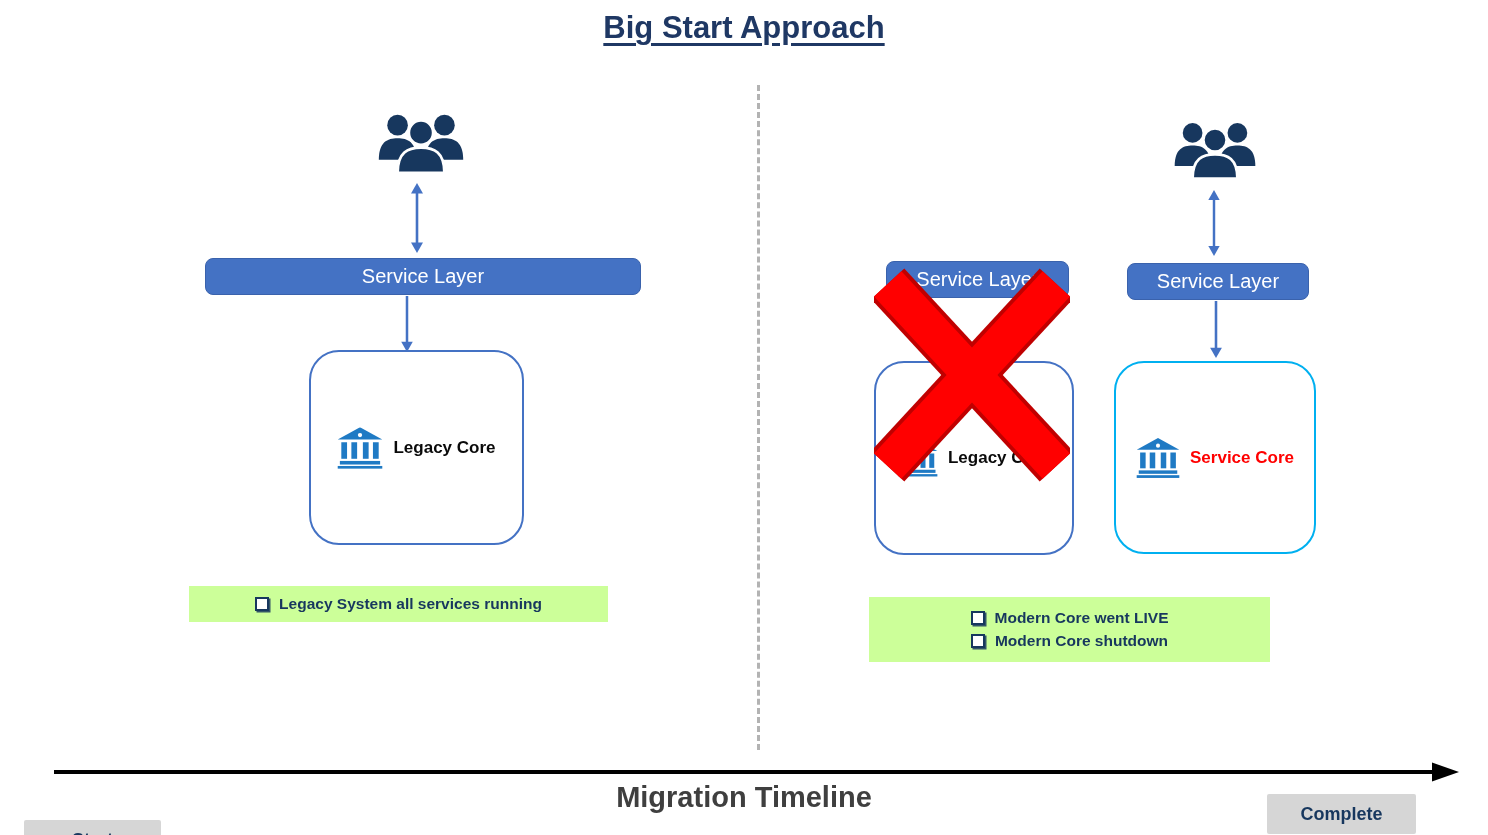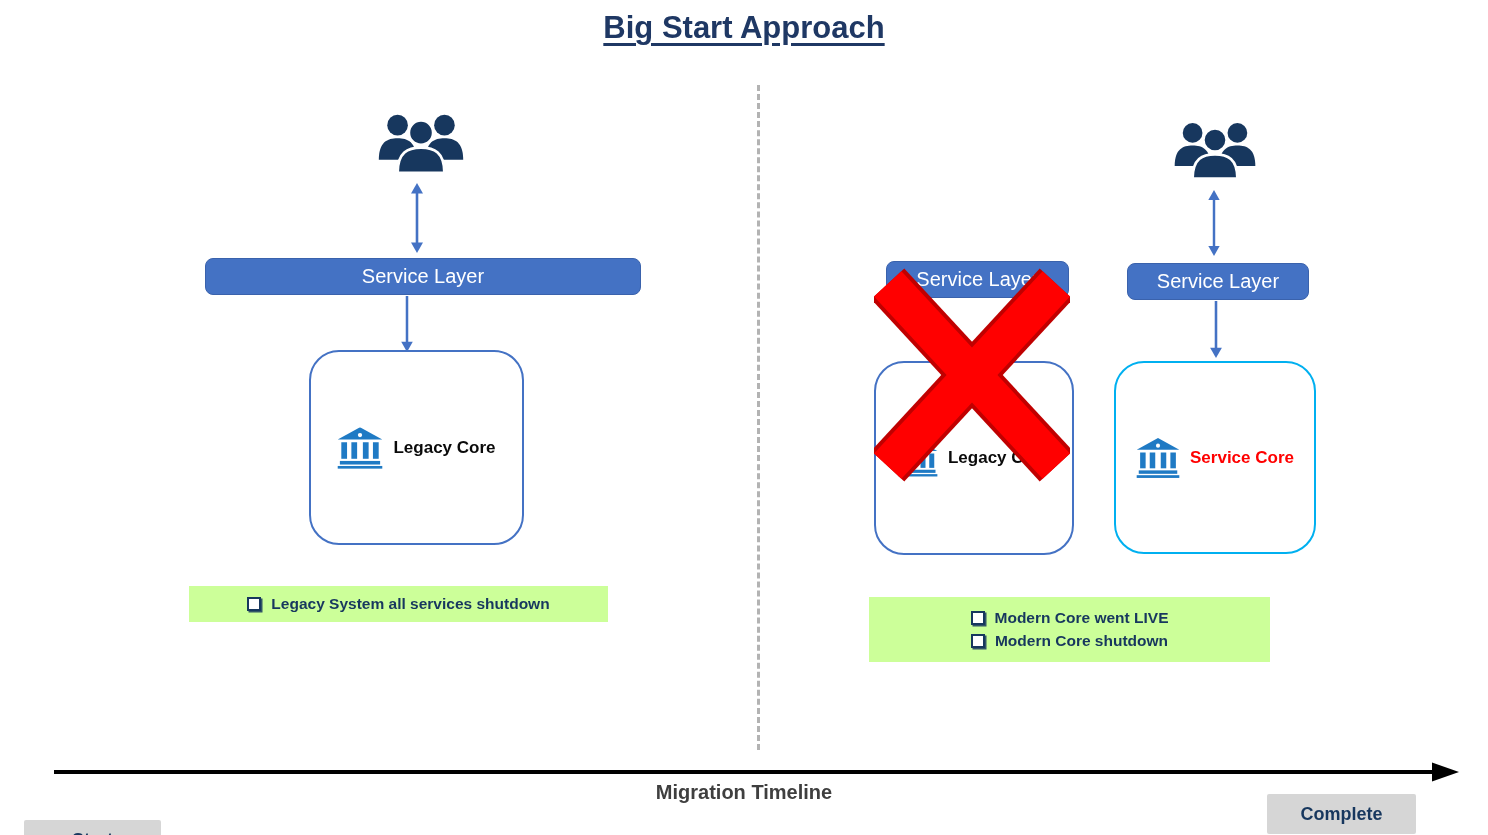--- a/index.html
+++ b/index.html
@@ -81,21 +81,21 @@
     box-shadow: 1.5px 1.5px 0 rgba(23,55,94,0.85);
     flex: 0 0 auto;
   }
 
   .red-x { position: absolute; z-index: 5; }
 
   .timeline-label {
     position: absolute;
     top: 781px; left: 0; width: 100%;
     text-align: center;
-    font-size: 20px;
+    font-size: 29px;
     font-weight: bold;
     color: #3F3F3F;
   }
   .badge {
     position: absolute;
     background: #D6D6D6;
     color: #17375E;
     font-weight: bold;
     font-size: 18px;
     display: flex;
@@ -202,21 +202,21 @@
       <svg width="46" height="42" viewBox="0 0 64 58">
           <use href="#sym-bank" xlink:href="#sym-bank"></use>
         </svg>
     </span>
     <span class="core-label">Legacy Core</span>
   </div>
 
   <div class="note note-left">
     <div class="note-line">
       <span class="bullet"></span>
-      <span>Legacy System all services shutdown</span>
+      <span>Legacy System all services running</span>
     </div>
   </div>
 
   <div class="sl-box sl-crossed">
     <span>Service Layer</span>
   </div>
 
   <div class="core-box blue-border legacy-right">
     <span class="icon-inline" style="line-height:0">
       <svg width="40" height="37" viewBox="0 0 64 58">

